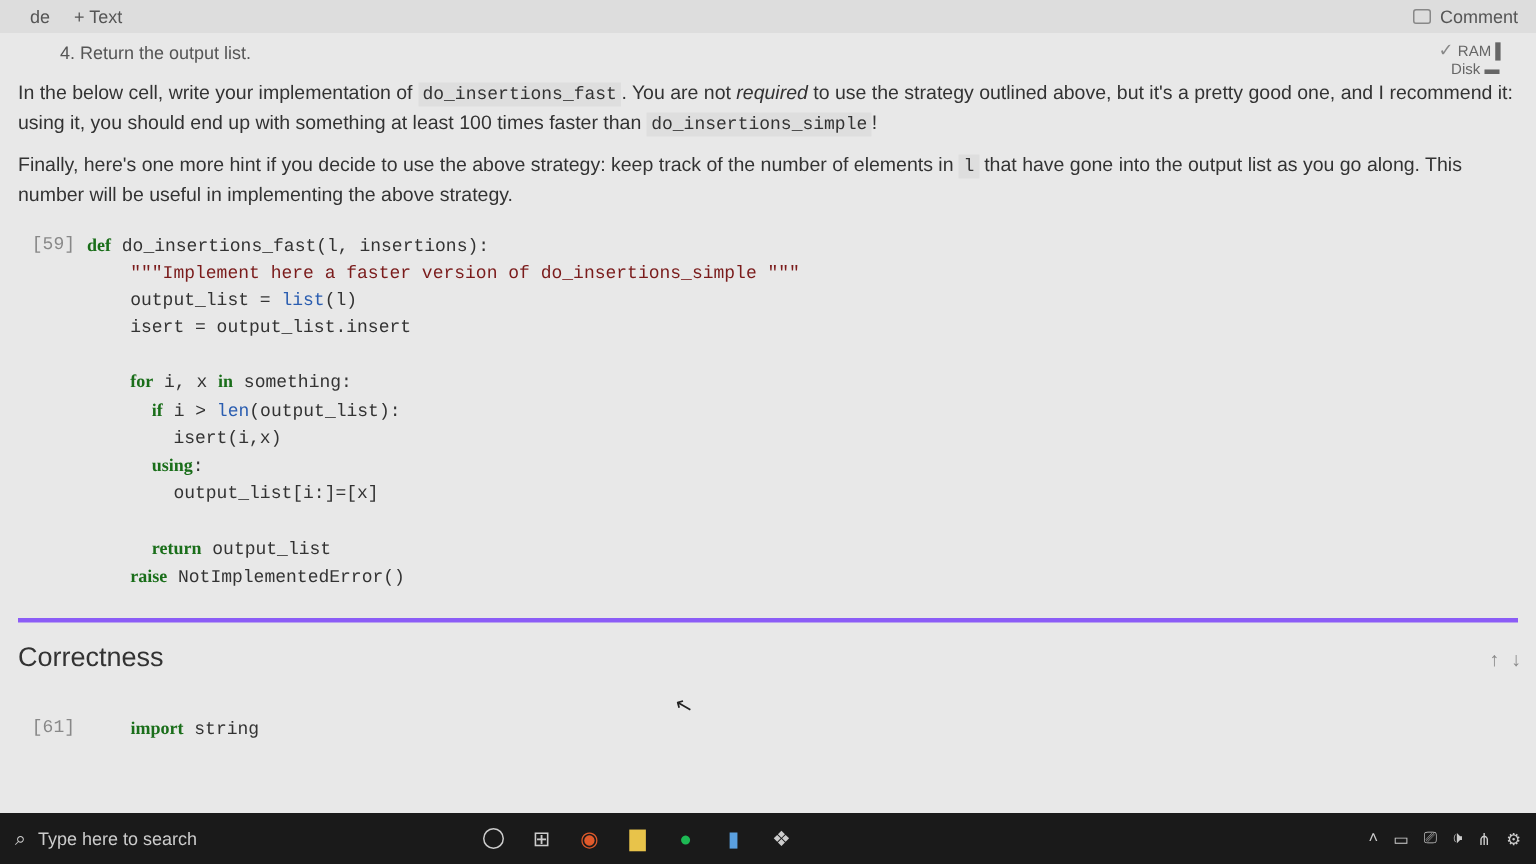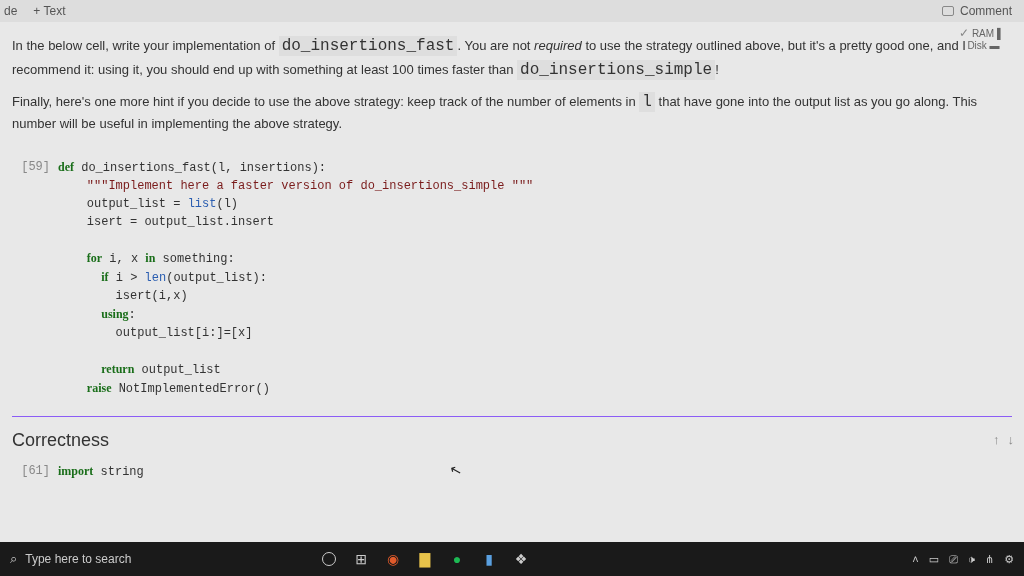--- a/index.html
+++ b/index.html
@@ -12,21 +12,21 @@
     position: relative;
   }
   .topbar {
     height: 22px;
     background: #ddd;
     display: flex;
     align-items: center;
     font-size: 12px;
     color: #555;
   }
-  .topbar-left { padding-left: 4px; display: flex; gap: 16px; text-align: center; }
+  .topbar-left { padding-left: 20px; display: flex; gap: 16px; text-align: center; }
   .topbar-right { margin-left: auto; padding-right: 12px; display: flex; align-items: center; gap: 6px; }
   .comment-icon { width: 12px; height: 10px; border: 1px solid #888; border-radius: 2px; }
   .ram-disk {
     position: absolute;
     top: 26px; right: 20px;
     font-size: 10px;
     color: #666;
     text-align: left;
     line-height: 1.2;
   }
@@ -34,28 +34,28 @@
   .content {
     padding: 4px 12px 0 12px;
     font-size: 13px;
     color: #333;
     line-height: 1.5;
   }
   .prev-item { font-size: 12px; color: #555; padding-left: 28px; margin-bottom: 6px; }
   p { margin: 8px 0; }
   code.inline {
     font-family: "Courier New", monospace;
-    font-size: 16px;
+    font-size: 12px;
     background: rgba(0,0,0,0.04);
     padding: 1px 3px;
   }
   .em { font-style: italic; }
   .cell {
     display: flex;
-    margin-top: 24px;
+    margin-top: 14px;
     font-family: "Courier New", monospace;
     font-size: 12px;
   }
   .cell-gutter {
     width: 46px;
     flex-shrink: 0;
     color: #888;
     text-align: right;
     padding-right: 8px;
   }
@@ -70,21 +70,21 @@
   .cell-buttons {
     position: absolute;
     right: 10px;
     font-size: 13px;
     color: #888;
     display: flex;
     gap: 8px;
   }
   .section-header {
     margin-top: 18px;
-    border-top: 1px solid #8b5cf6;
+    border-top: 3px solid #8b5cf6;
     padding-top: 10px;
   }
   .section-title {
     font-size: 18px;
     font-weight: normal;
     color: #333;
     margin-bottom: 6px;
   }
   .cursor-arrow {
     position: absolute;
@@ -150,20 +150,21 @@
   </div>
 </div>
 
 <div class="ram-disk">
   <span class="checkmark">✓</span>
   <span>RAM</span> ▌<br>
   &nbsp;&nbsp;&nbsp;<span>Disk</span> ▬
 </div>
 
 <div class="content">
+  <div class="prev-item">4. Return the output list.</div>
 
   <p>
     <span>In the below cell, write your implementation of </span><code class="inline">do_insertions_fast</code><span>. You are not </span><span class="em">required</span><span> to use the strategy outlined above, but it's a pretty good one, and I recommend it: using it, you should end up with something at least 100 times faster than </span><code class="inline">do_insertions_simple</code><span>!</span>
   </p>
 
   <p>
     <span>Finally, here's one more hint if you decide to use the above strategy: keep track of the number of elements in </span><code class="inline">l</code><span> that have gone into the output list as you go along. This number will be useful in implementing the above strategy.</span>
   </p>
 
   <div class="cell">
@@ -187,21 +188,21 @@
     <span>↑</span>
     <span>↓</span>
   </div>
 
   <span class="cursor-arrow">↖</span>
 
   <div class="section-header">
     <div class="section-title">Correctness</div>
   </div>
 
-  <div class="cell" style="margin-top:8px;">
+  <div class="cell" style="margin-top:24px;gap:29px;">
     <div class="cell-gutter">[61]</div>
     <div class="cell-code"><span class="kw">import</span><span> string</span></div>
   </div>
 </div>
 
 <div class="taskbar">
   <div class="search-box">
     <span class="search-icon">⌕</span>
     <span>Type here to search</span>
   </div>

